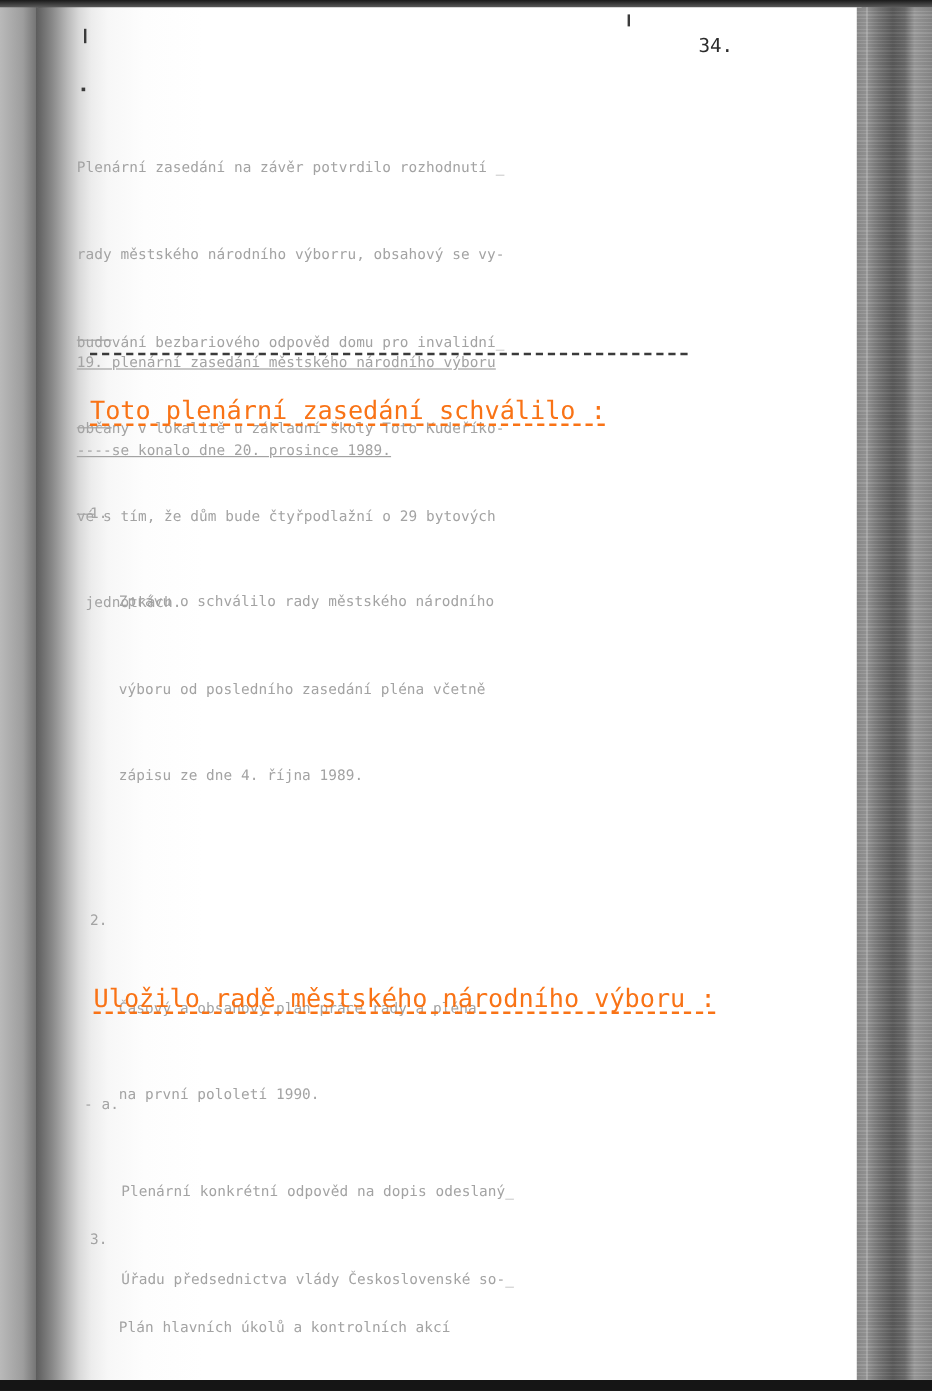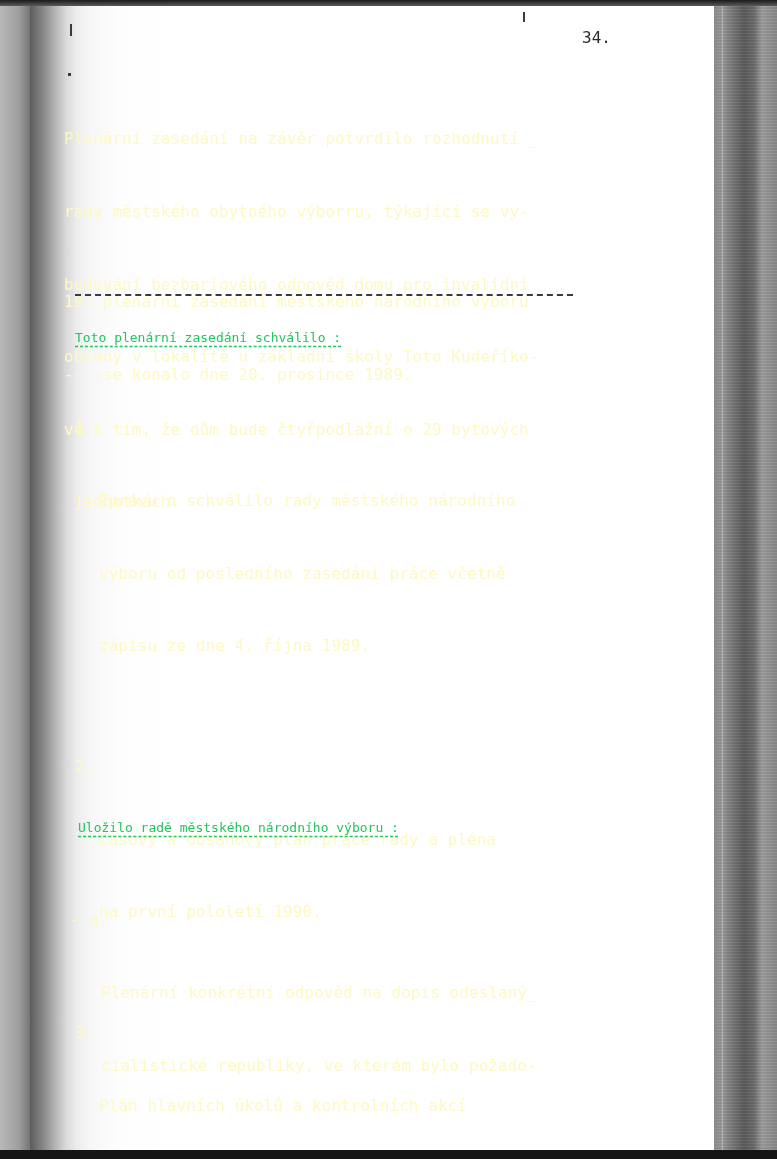--- a/index.html
+++ b/index.html
@@ -33,33 +33,33 @@
       position: absolute; left: 714px; top: 6px; width: 63px; height: 1144px;
       background:
         repeating-linear-gradient(0deg, rgba(255,255,255,0.05) 0 1px, rgba(0,0,0,0.06) 1px 3px),
         linear-gradient(90deg, #8e8e8e 0px, #9a9a9a 8px, #7a7a7a 18px, #5c5c5c 30px, #6c6c6c 40px, #9e9e9e 48px, #8a8a8a 63px);
     }
     .spine-line {
       position: absolute; left: 722px; top: 6px; width: 1px; height: 1144px;
       background: #c8c8c8; opacity: 0.6;
     }
     .text {
-      position: absolute; color: #fef9c3;
-      font-size: 16px; letter-spacing: 0.05px; white-space: pre;
+      position: absolute; color: #a3a3a3;
+      font-size: 12px; letter-spacing: 0.05px; white-space: pre;
       line-height: 24.2px;
     }
     .page-num { position: absolute; left: 582px; top: 28px; font-size: 16px; color: #2b2b2b; }
     .para1 { left: 64px; top: 79px; }
-    .para2 { left: 64px; top: 242px; }
+    .para2 { left: 64px; top: 242px; text-decoration: underline; }
     .rule {
       position: absolute; left: 75px; top: 294px; width: 498px; height: 0;
       border-top: 2px dashed #3a3a3a;
     }
     .heading {
-      position: absolute; color: #22c55e; font-size: 13px; white-space: pre;
+      position: absolute; color: #f97316; font-size: 21px; white-space: pre;
       text-decoration: underline dashed; text-underline-offset: 4px;
     }
     .h1 { left: 75px; top: 330px; }
     .h2 { left: 78px; top: 820px; }
     .list { left: 75px; top: 368px; }
     .item { position: relative; padding-left: 24px; }
     .item .num { position: absolute; left: 0; top: 0; }
     .list2 { left: 70px; top: 860px; }
     .list2 .item { padding-left: 31px; }
     .stray { position: absolute; background: #3a3a3a; }
@@ -76,40 +76,40 @@
   <div class="bottom-edge"></div>
 
   <div class="stray" style="left:70px;top:24px;width:2px;height:12px;"></div>
   <div class="stray" style="left:523px;top:12px;width:2px;height:10px;"></div>
   <div class="stray" style="left:68px;top:73px;width:3px;height:3px;"></div>
 
   <div class="page-num">34.</div>
 
   <div class="text para1">
     <div>Plenární zasedání na závěr potvrdilo rozhodnutí _</div>
-    <div>rady městského obytného výborru, týkající se vy-</div>
+    <div>rady městského národního výborru, obsahový se vy-</div>
     <div>budování bezbariového odpověd domu pro invalidní_</div>
     <div>občany v lokalitě u základní školy Toto Kudeříko-</div>
     <div>vé s tím, že dům bude čtyřpodlažní o 29 bytových</div>
     <div> jednotkách.</div>
   </div>
 
   <div class="text para2">
     <div>19. plenární zasedání městského národního výboru</div>
     <div>----se konalo dne 20. prosince 1989.</div>
   </div>
   <div class="rule"></div>
 
   <div class="heading h1">Toto plenární zasedání schválilo :</div>
 
   <div class="text list">
     <div class="item">
       <span class="num">1.</span>
       <div>Zprávu o schválilo rady městského národního</div>
-      <div>výboru od posledního zasedání práce včetně</div>
+      <div>výboru od posledního zasedání pléna včetně</div>
       <div>zápisu ze dne 4. října 1989.</div>
     </div>
     <div class="item">
       <span class="num">2.</span>
       <div>Časový a obsahový plán práce rady a pléna</div>
       <div>na první pololetí 1990.</div>
     </div>
     <div class="item">
       <span class="num">3.</span>
       <div>Plán hlavních úkolů a kontrolních akcí</div>
@@ -119,19 +119,19 @@
     
     
   </div>
 
   <div class="heading h2">Uložilo radě městského národního výboru :</div>
 
   <div class="text list2">
     <div class="item">
       <span class="num">- a.</span>
       <div>Plenární konkrétní odpověd na dopis odeslaný_</div>
-      <div>cialistické republiky, ve kterém bylo požado-</div>
+      <div>Úřadu předsednictva vlády Československé so-_</div>
       
       
     </div>
     
   </div>
 </div>
 
 </body></html>

